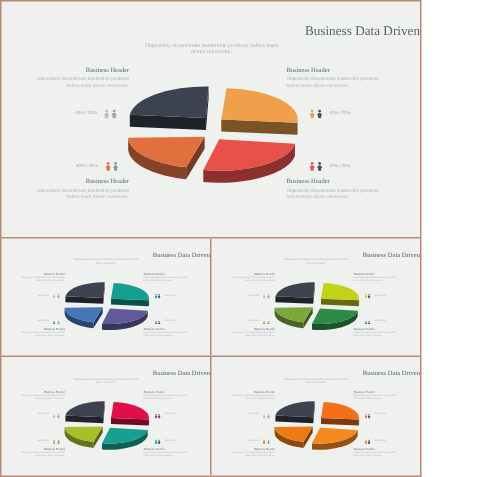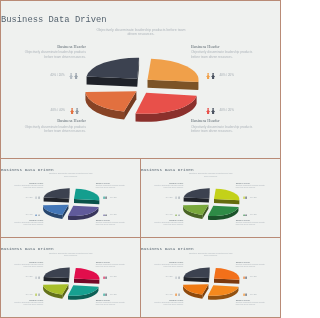--- a/index.html
+++ b/index.html
@@ -3,22 +3,22 @@
 <meta charset="utf-8">
 <style>
 
   html,body{margin:0;padding:0;background:#ffffff;}
   body{width:281px;height:318px;overflow:hidden;font-family:"Liberation Serif",serif;}
   #page{position:relative;width:281px;height:318px;background:#eff1ef;
         box-sizing:border-box;border:1px solid #b98b76;}
   .vline{position:absolute;width:1px;background:#b98b76;}
   .hline{position:absolute;height:1px;background:#b98b76;}
   .slide{position:absolute;overflow:hidden;}
-  .s-title{position:absolute;text-align:left;color:#55636f;
-           font-family:Liberation Mono, monospace;line-height:1;}
+  .s-title{position:absolute;text-align:right;color:#55636f;
+           font-family:Liberation Serif, serif;line-height:1;}
   .s-sub{position:absolute;text-align:center;color:#aeb5bb;
          font-family:"Liberation Sans",sans-serif;line-height:1.3;}
   .blk{position:absolute;}
   .blk .bh{color:#5c6871;font-family:"Liberation Serif",serif;white-space:nowrap;line-height:1.1;}
   .blk .bb{color:#aeb5bb;font-family:"Liberation Sans",sans-serif;line-height:1.35;}
   .stat{position:absolute;display:flex;align-items:center;}
   .stat .pct{color:#a2aab1;font-family:"Liberation Sans",sans-serif;white-space:nowrap;line-height:1;}
   .pie{position:absolute;left:0;top:0;}
   .pico{display:block;}
 

